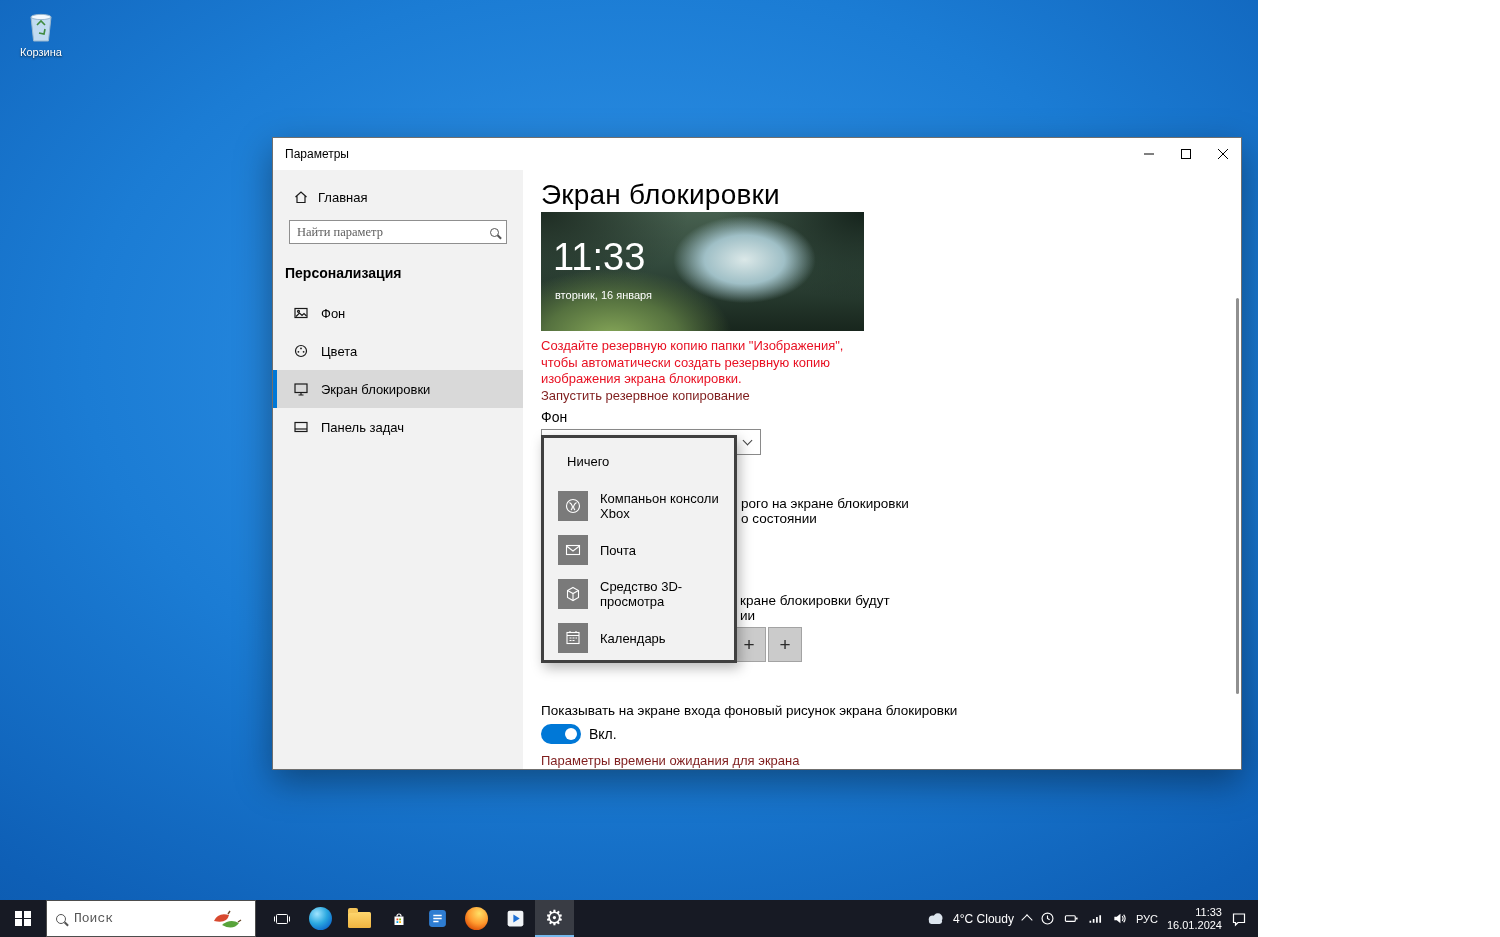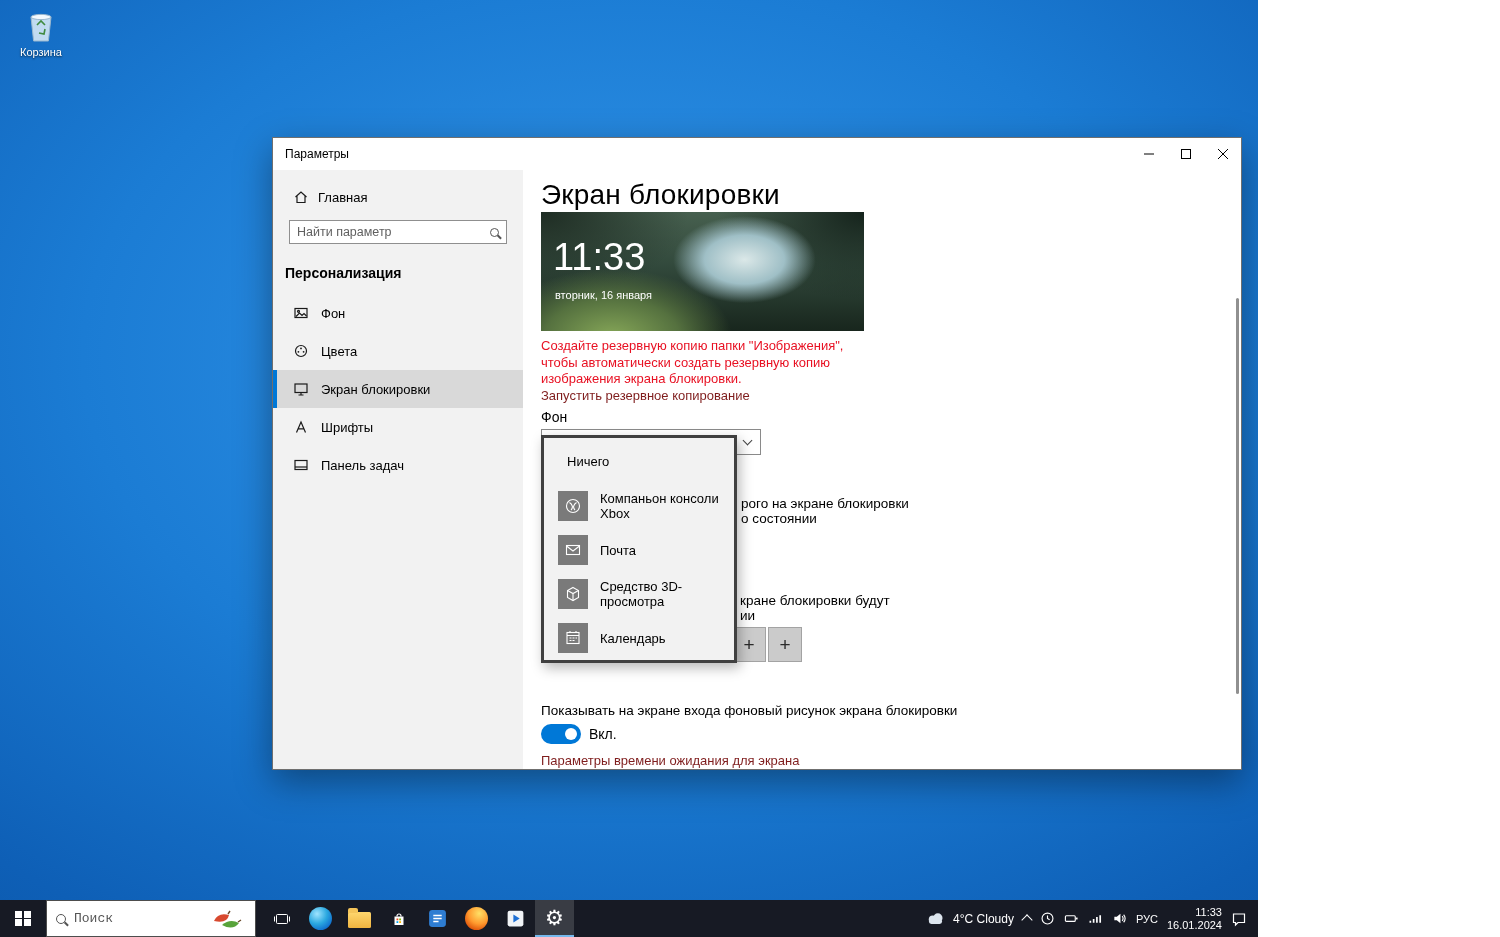--- a/index.html
+++ b/index.html
@@ -19,21 +19,21 @@
   border:1px solid #6f6f6f;box-shadow:0 12px 34px rgba(0,0,0,.38)}
 .titlebar{position:absolute;left:0;top:0;right:0;height:32px;background:#fff;display:flex;align-items:center}
 .titlebar .wtitle{font-size:12px;margin-left:12px}
 .capbtns{margin-left:auto;display:flex;height:32px}
 .capbtn{width:37px;height:32px;display:grid;place-items:center;cursor:default}
 
 
 .sidebar{position:absolute;left:0;top:32px;width:250px;bottom:0;background:#f2f2f2}
 .side-home{display:flex;align-items:center;gap:9px;margin:17px 0 0 20px;font-size:13px;height:20px}
 .side-search{margin:13px 16px 0;height:24px;background:#fff;border:1px solid #8f8f8f;display:flex;align-items:center;padding:0 7px}
-.side-search input{border:none;outline:none;flex:1;min-width:0;font-size:12.5px;font-family:Liberation Sans, sans-serif;color:#737373;background:transparent}
+.side-search input{border:none;outline:none;flex:1;min-width:0;font-size:12.5px;font-family:Liberation Serif, serif;color:#737373;background:transparent}
 .side-search input::placeholder{color:#606060}
 .side-section{margin:21px 0 0 12px;font-size:14px;font-weight:bold}
 .side-items{margin-top:13px}
 .srow{position:relative;height:38px;display:flex;align-items:center;gap:12px;padding-left:20px;font-size:13px;cursor:default}
 .srow.active{background:#d9d9d9}
 .srow.active::before{content:'';position:absolute;left:0;top:0;bottom:0;width:4px;background:#0078d7}
 .icon16{width:16px;height:16px;flex:0 0 auto}
 .icon16 svg{width:16px;height:16px;stroke:#1a1a1a;stroke-width:1.2;fill:none}
 
 
@@ -179,28 +179,20 @@
             <svg viewBox="0 0 16 16">
                 <rect x="2" y="3" width="12" height="8.5"></rect>
                 <path d="M5.5 14h5M8 11.5V14"></path>
               </svg>
           </span>
           <span>Экран блокировки</span>
         </div>
         <div class="srow">
           <span class="icon16">
             <svg viewBox="0 0 16 16">
-                <path d="M3.5 13.5L8 3l4.5 10.5M5.2 9.8h5.6"></path>
-              </svg>
-          </span>
-          <span>Шрифты</span>
-        </div>
-        <div class="srow">
-          <span class="icon16">
-            <svg viewBox="0 0 16 16">
                 <rect x="2" y="3.5" width="12" height="9"></rect>
                 <path d="M2 10h12"></path>
               </svg>
           </span>
           <span>Панель задач</span>
         </div>
       </div>
     </div>
 
     <div class="main">

